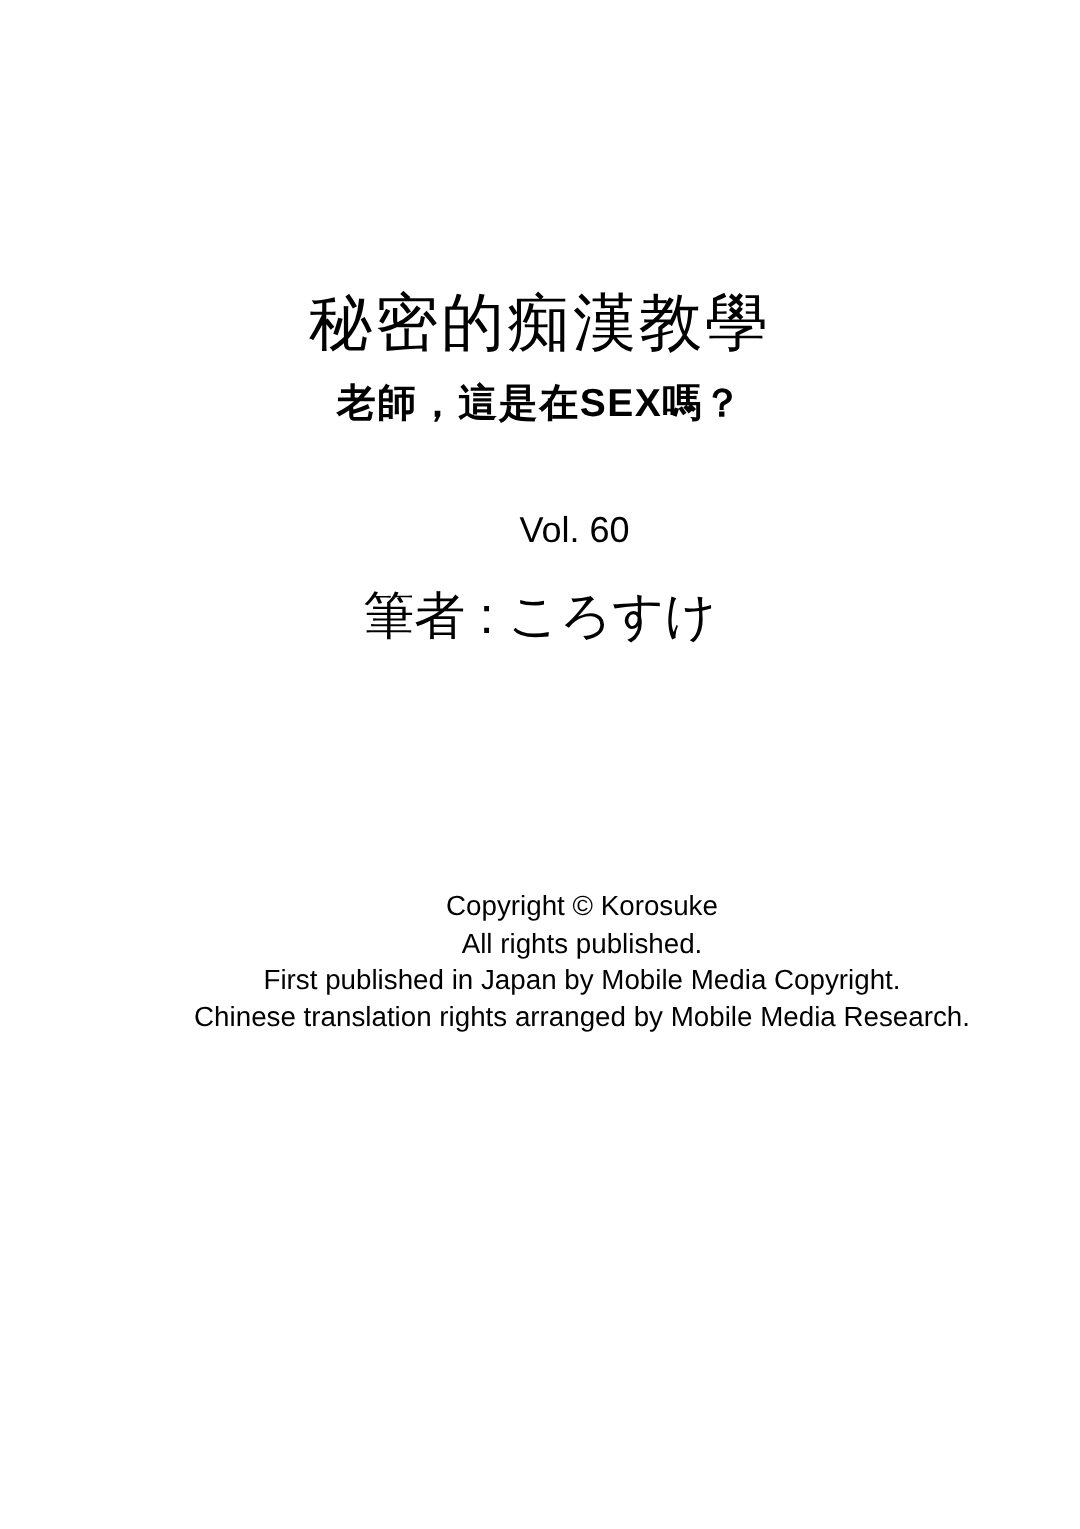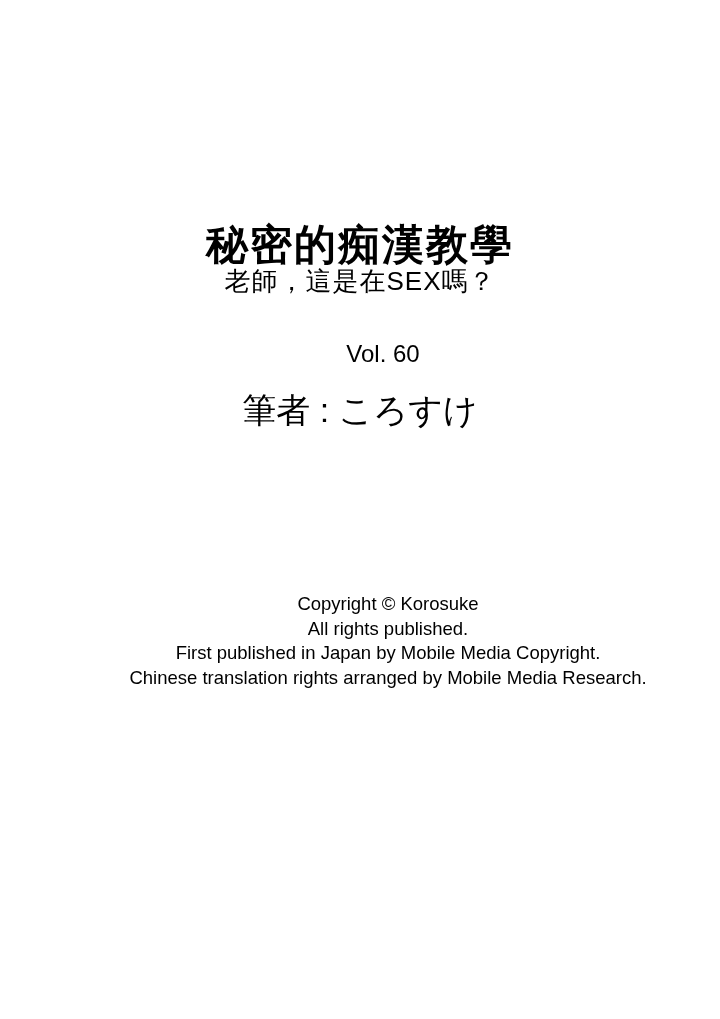--- a/index.html
+++ b/index.html
@@ -19,29 +19,28 @@
   .centered {
     position: absolute;
     left: 0;
     width: 100%;
     text-align: center;
     white-space: nowrap;
   }
   .title {
     top: 192px;
     font-size: 42px;
-    font-weight: 700;
+    font-weight: 400;
     letter-spacing: 2px;
     line-height: 1.1;
-    margin-top: 30px;
   }
   .subtitle {
-    top: 264px;
+    top: 251px;
     font-size: 26px;
-    font-weight: 400;
+    font-weight: 700;
     letter-spacing: 1px;
   }
   .volume {
     top: 340px;
     font-size: 24px;
     font-weight: 400;
     padding-left: 23px;
   }
   .author {
     top: 388px;

